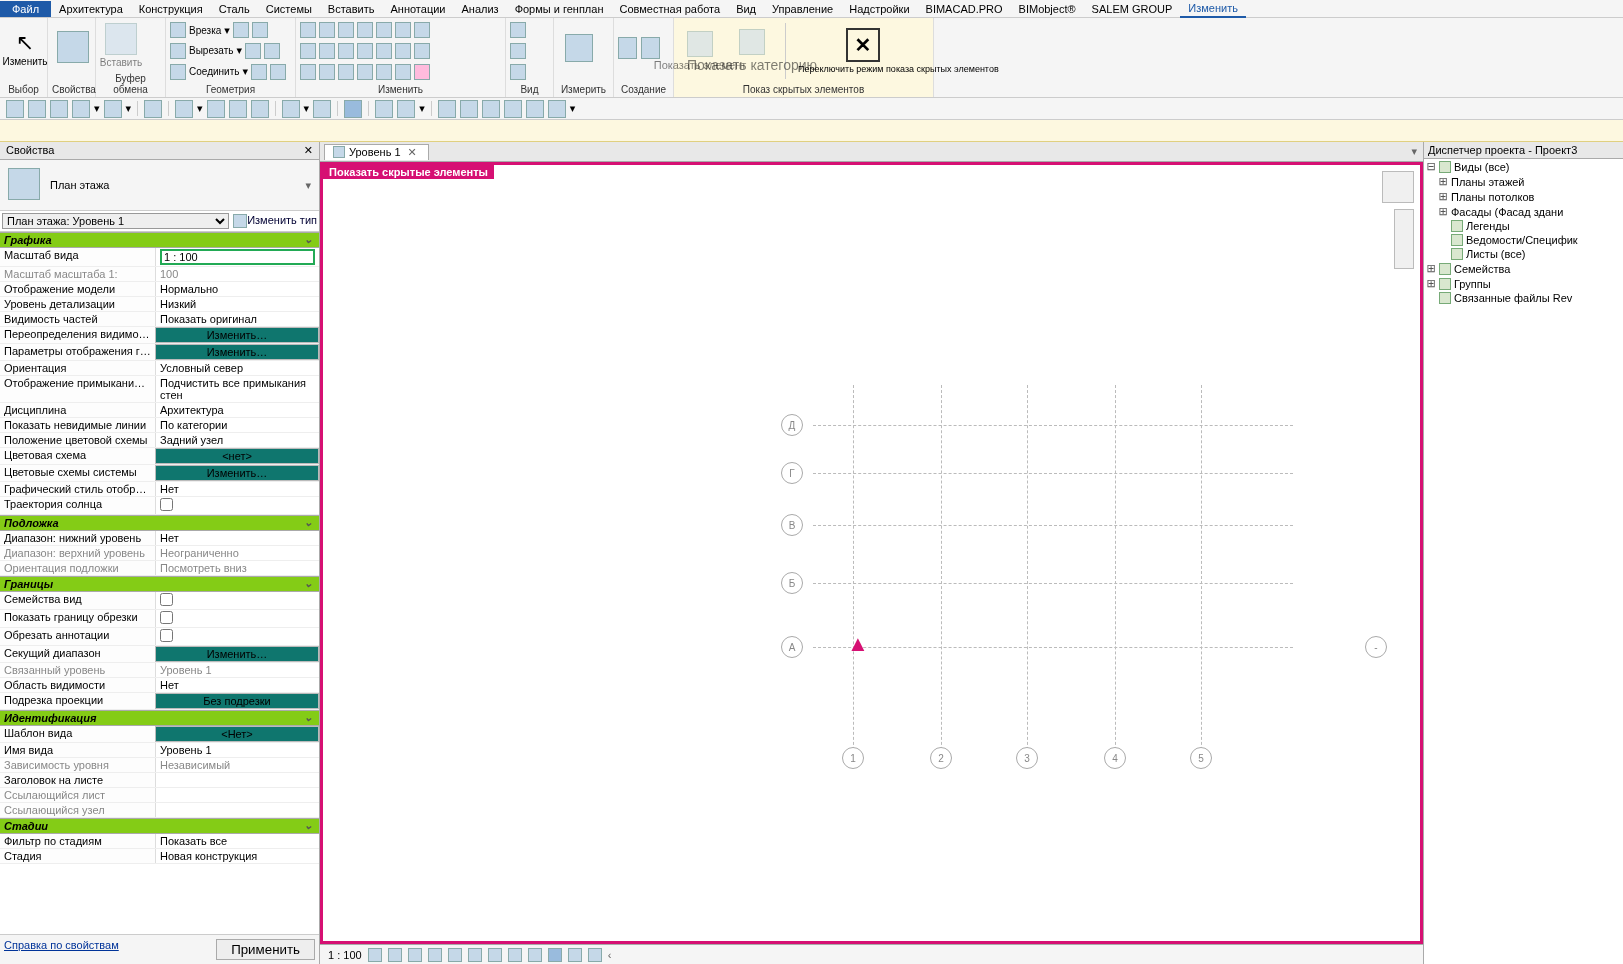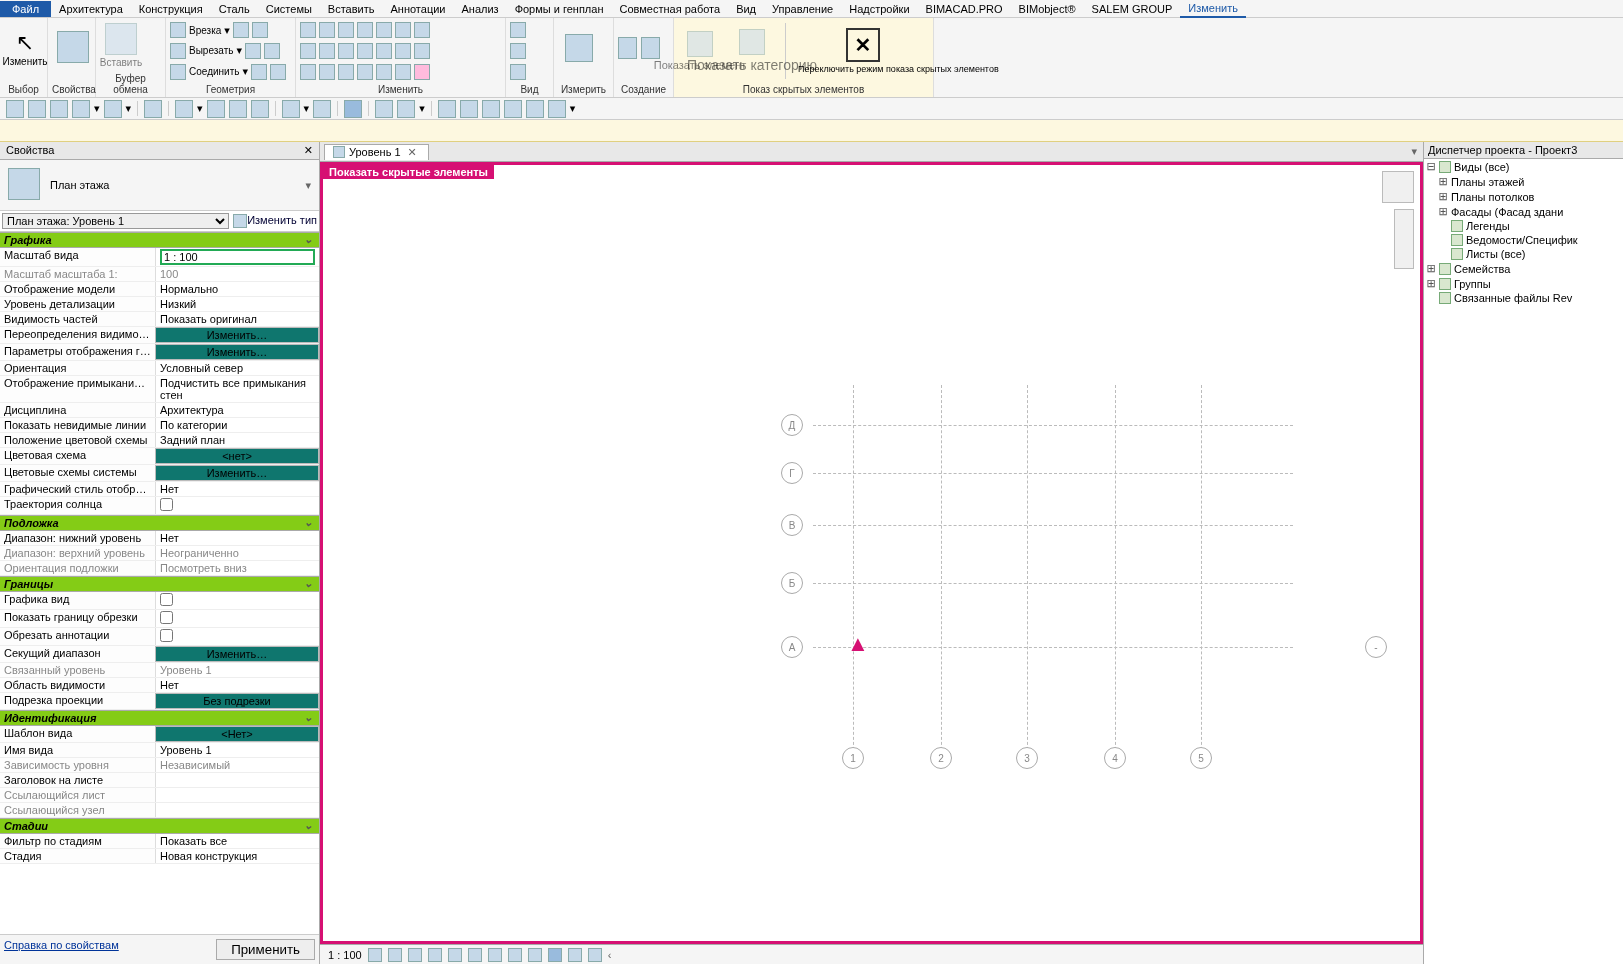--- a/index.html
+++ b/index.html
@@ -302,21 +302,21 @@
         <div class="prop-row">
           <div class="k">Дисциплина</div>
           <div class="v">Архитектура</div>
         </div>
         <div class="prop-row">
           <div class="k">Показать невидимые линии</div>
           <div class="v">По категории</div>
         </div>
         <div class="prop-row">
           <div class="k">Положение цветовой схемы</div>
-          <div class="v">Задний план</div>
+          <div class="v">Задний узел</div>
         </div>
         <div class="prop-row">
           <div class="k">Цветовая схема</div>
           <div class="v btn">&lt;нет&gt;</div>
         </div>
         <div class="prop-row">
           <div class="k">Цветовые схемы системы</div>
           <div class="v btn">Изменить…</div>
         </div>
         <div class="prop-row">
@@ -335,21 +335,21 @@
         <div class="prop-row">
           <div class="k dimmed">Диапазон: верхний уровень</div>
           <div class="v dimmed">Неограниченно</div>
         </div>
         <div class="prop-row">
           <div class="k dimmed">Ориентация подложки</div>
           <div class="v dimmed">Посмотреть вниз</div>
         </div>
         <div class="prop-cat">Границы</div>
         <div class="prop-row">
-          <div class="k">Графика вид</div>
+          <div class="k">Семейства вид</div>
           <div class="v"><input type="checkbox" style=""></div>
         </div>
         <div class="prop-row">
           <div class="k">Показать границу обрезки</div>
           <div class="v"><input type="checkbox" style=""></div>
         </div>
         <div class="prop-row">
           <div class="k">Обрезать аннотации</div>
           <div class="v"><input type="checkbox" style=""></div>
         </div>

